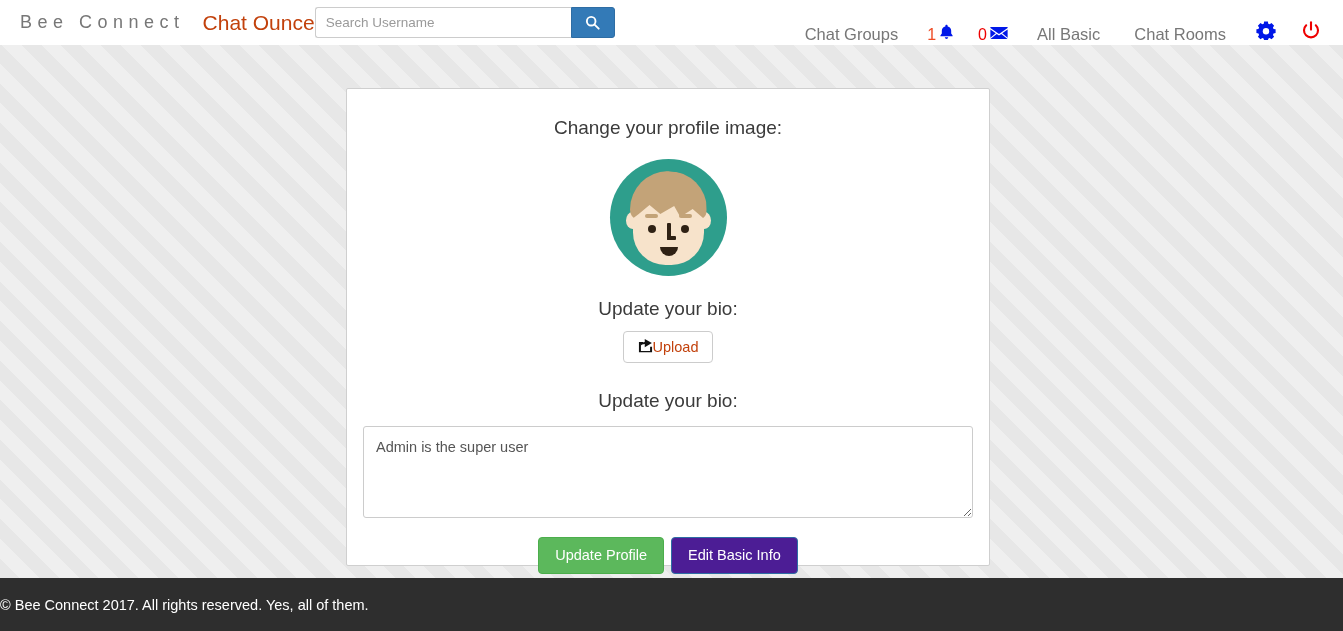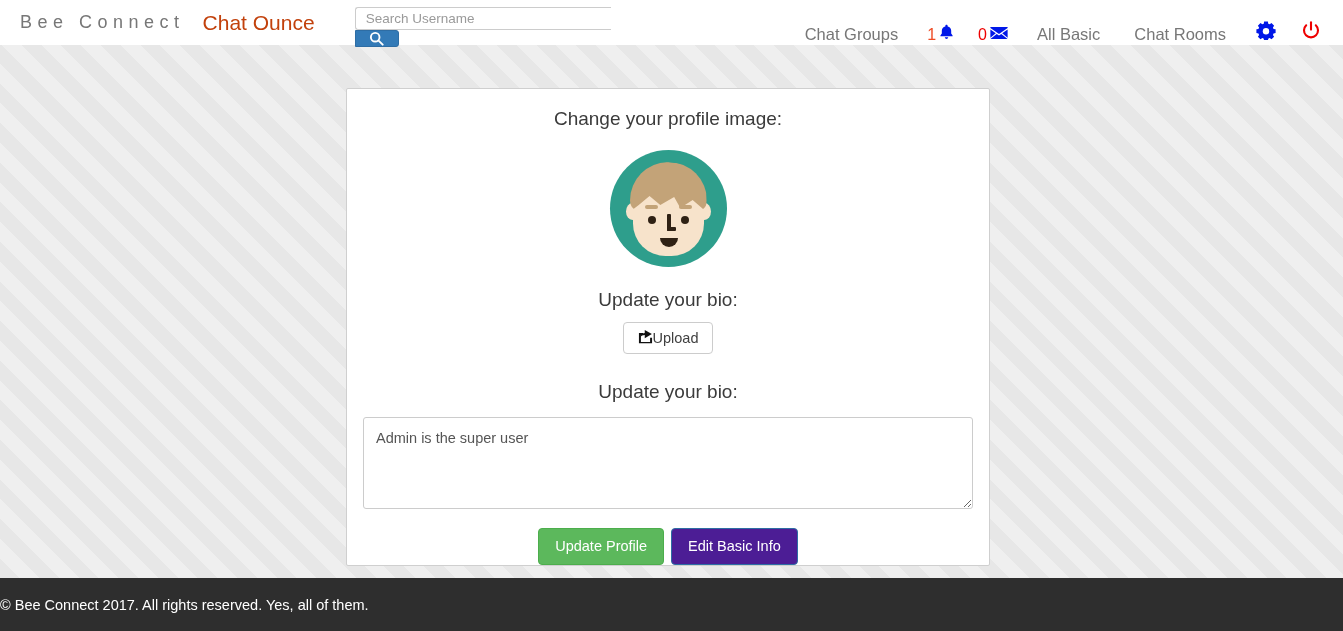--- a/index.html
+++ b/index.html
@@ -40,23 +40,21 @@
   .brand-link {
     margin-left: 18px;
     font-size: 21px;
     color: #c2410c;
     text-decoration: none;
     white-space: nowrap;
   }
   .search-form {
     display: flex;
     align-items: stretch;
-    margin-left: 40px;
     height: 31px;
-    flex-direction: column;
   }
   .search-input {
     width: 256px;
     height: 31px;
     border: 1px solid #cccccc;
     border-right: none;
     border-radius: 3px 0 0 3px;
     padding: 3px 10px;
     font-size: 13.5px;
     color: #555555;
@@ -140,21 +138,21 @@
     background: #ffffff;
     border: 1px solid #cfcfcf;
     border-radius: 2px;
     z-index: 2;
   }
 
   .card-h {
     text-align: center;
     font-size: 19px;
     color: #3b3b3b;
-    margin: 8px;
+    margin: 17px;
     padding-top: 11px;
     font-weight: 400;
   }
 
   
   .avatar-wrap {
     display: flex;
     justify-content: center;
     margin-top: 20px;
   }
@@ -249,21 +247,21 @@
     margin-top: 11px;
   }
   .btn-upload {
     display: inline-flex;
     align-items: center;
     background: #ffffff;
     border: 1px solid #cccccc;
     border-radius: 4px;
     padding: 6px 14px;
     font-size: 14.5px;
-    color: #404040;
+    color: #c2410c;
     cursor: pointer;
     font-family: "Liberation Sans", sans-serif;
   }
   .lbl-bio2 { margin-top: 27px; }
 
   .bio-wrap {
     display: flex;
     justify-content: center;
     margin-top: 14px;
   }

